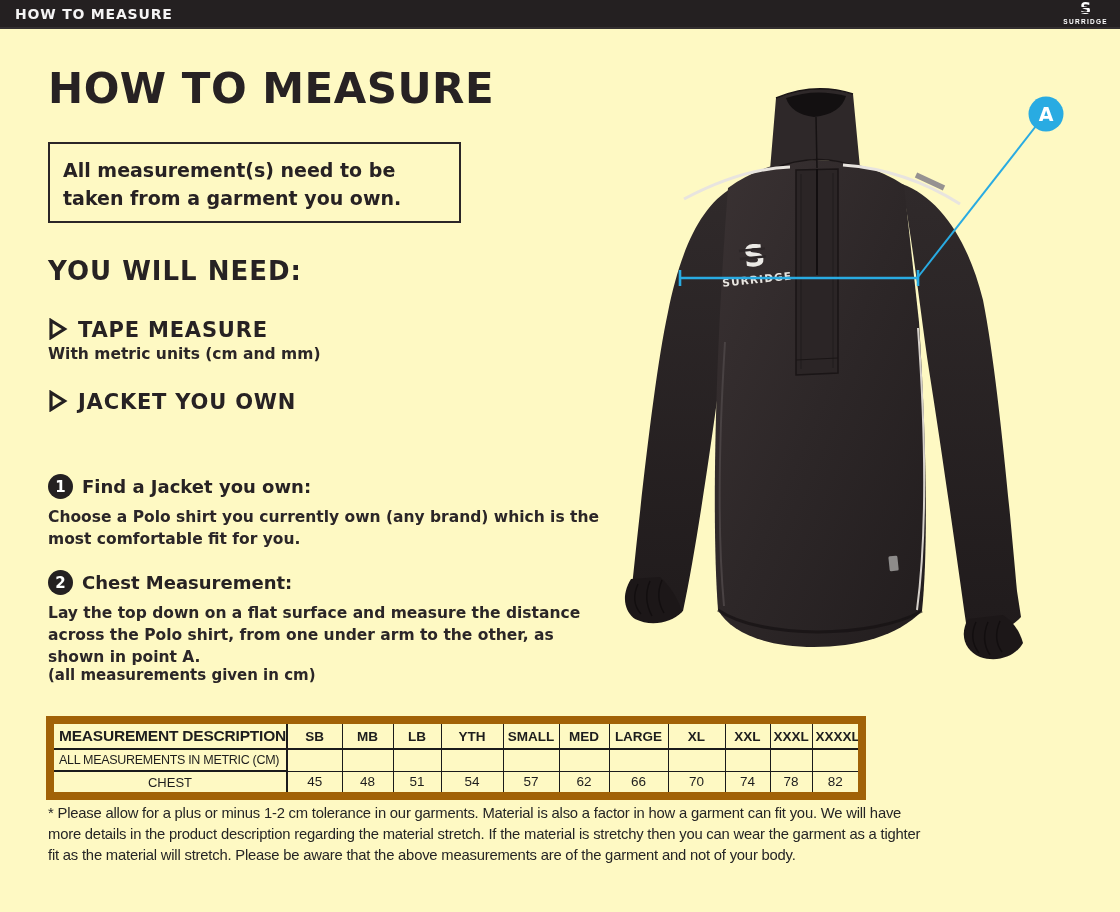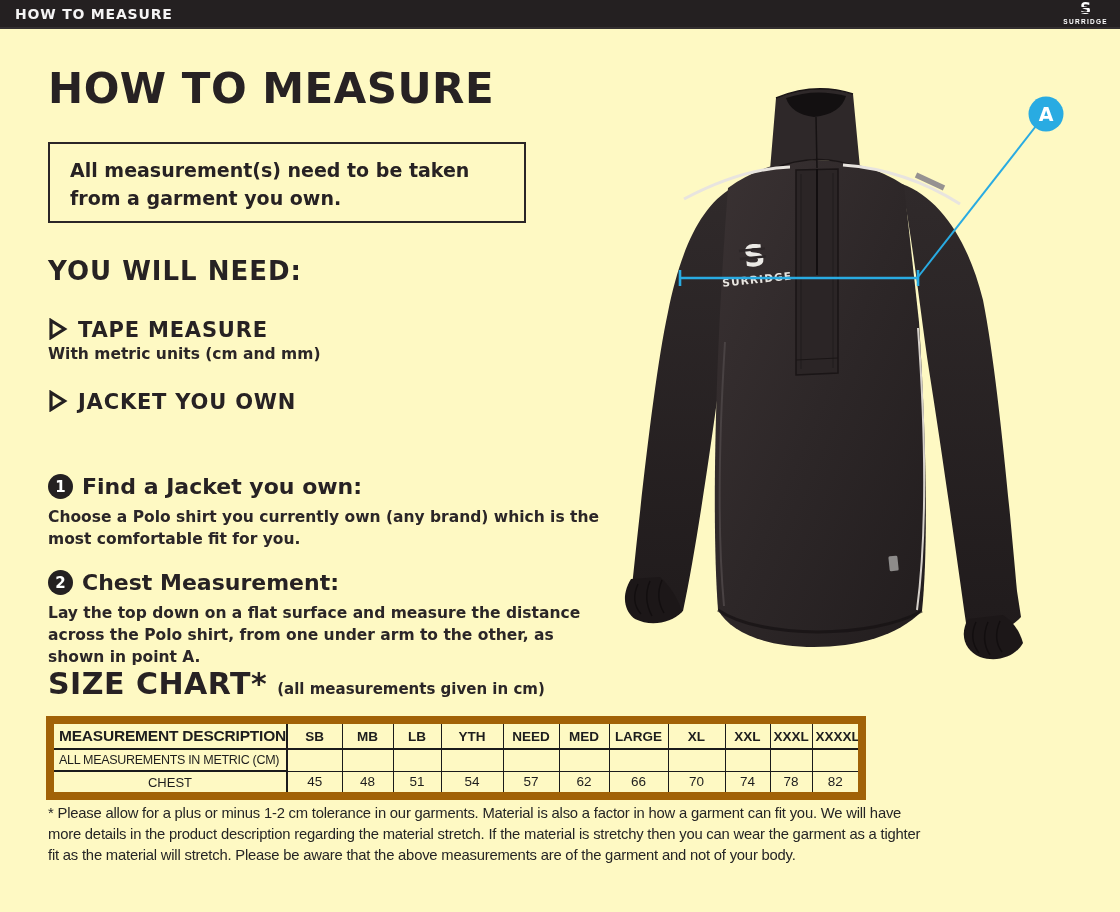--- a/index.html
+++ b/index.html
@@ -36,22 +36,22 @@
   .coil-s i.b2 { top: 10px; }
   .brand-text { color: #ffffff; font-size: 6.5px; font-weight: bold; letter-spacing: 1.3px; margin-top: 1px; }
 
   
   .h1 {
     position: absolute; left: 48px; top: 64px;
     font-family: "DejaVu Sans", sans-serif; font-weight: bold;
     font-size: 42px; letter-spacing: 0.5px; color: #272223;
   }
   .noticebox {
-    position: absolute; left: 48px; top: 142px; width: 478px; height: 81px;
-    border: 2px solid #2b2627; padding: 13px 20px;
+    position: absolute; left: 48px; top: 142px; width: 413px; height: 81px;
+    border: 2px solid #2b2627; padding: 13px 13px;
     font-family: "DejaVu Sans", sans-serif; font-weight: bold;
     font-size: 19px; line-height: 1.45; color: #272223;
   }
   .ywn-heading {
     position: absolute; left: 48px; top: 256px;
     font-family: "DejaVu Sans", sans-serif; font-weight: bold;
     font-size: 26px; letter-spacing: 1px; color: #272223;
   }
   .need-item { position: absolute; left: 48px; }
   .need-item.tape { top: 318px; }
@@ -73,21 +73,21 @@
   .step.s2 { top: 570px; }
   .step-row { display: flex; align-items: center; gap: 9px; }
   .step-badge {
     width: 25px; height: 25px; border-radius: 50%; background: #242021;
     color: #ffffff; display: flex; align-items: center; justify-content: center;
     font-family: "DejaVu Sans", sans-serif; font-weight: bold; font-size: 15px;
     flex: 0 0 auto;
   }
   .step-title {
     font-family: "DejaVu Sans", sans-serif; font-weight: bold;
-    font-size: 22px; color: #272223; text-align: center;
+    font-size: 18px; color: #272223; text-align: center;
   }
   .step-desc {
     margin-top: 7px;
     font-family: "DejaVu Sans", sans-serif; font-weight: bold;
     font-size: 15.5px; line-height: 1.42; color: #2b2627;
   }
 
   .sizechart-head {
     position: absolute; left: 48px; top: 666px;
     display: flex; align-items: baseline; gap: 10px;
@@ -186,21 +186,20 @@
 
   <div class="step s2">
     <div class="step-row">
       <span class="step-badge">2</span>
       <span class="step-title">Chest Measurement:</span>
     </div>
     <div class="step-desc" style="width:560px">Lay the top down on a flat surface and measure the distance across the Polo shirt, from one under arm to the other, as shown in point A.</div>
   </div>
 
   <div class="sizechart-head">
-    <span class="sizechart-title">SIZE CHART*</span>
     <span class="sizechart-sub">(all measurements given in cm)</span>
   </div>
 
   <table class="size-table">
     <colgroup>
       <col style="width:237px">
         <col style="width:55px">
         <col style="width:51px">
         <col style="width:48px">
       <col style="width:62px">
@@ -212,21 +211,21 @@
         <col style="width:42px">
         <col style="width:50px">
     </colgroup>
     <thead>
       <tr>
         <th class="desc-col">MEASUREMENT DESCRIPTION</th>
         <th>SB</th>
         <th>MB</th>
         <th>LB</th>
         <th>YTH</th>
-        <th>NEED</th>
+        <th>SMALL</th>
         <th>MED</th>
         <th>LARGE</th>
         <th>XL</th>
         <th>XXL</th>
         <th>XXXL</th>
         <th>XXXXL</th>
       </tr>
     </thead>
     <tbody>
       <tr class="metric-row">

